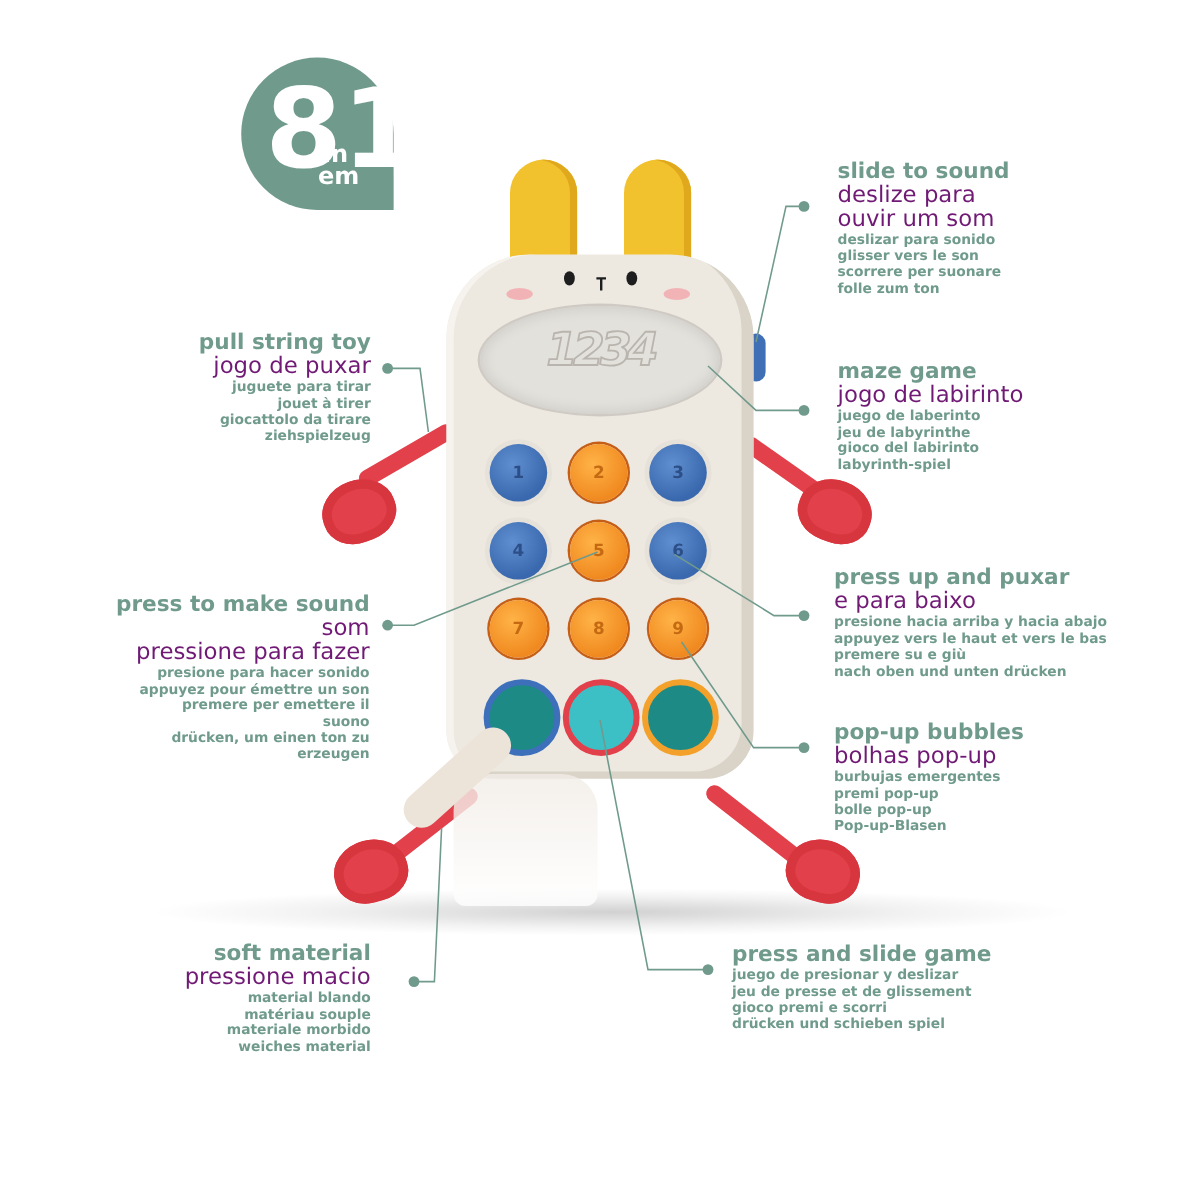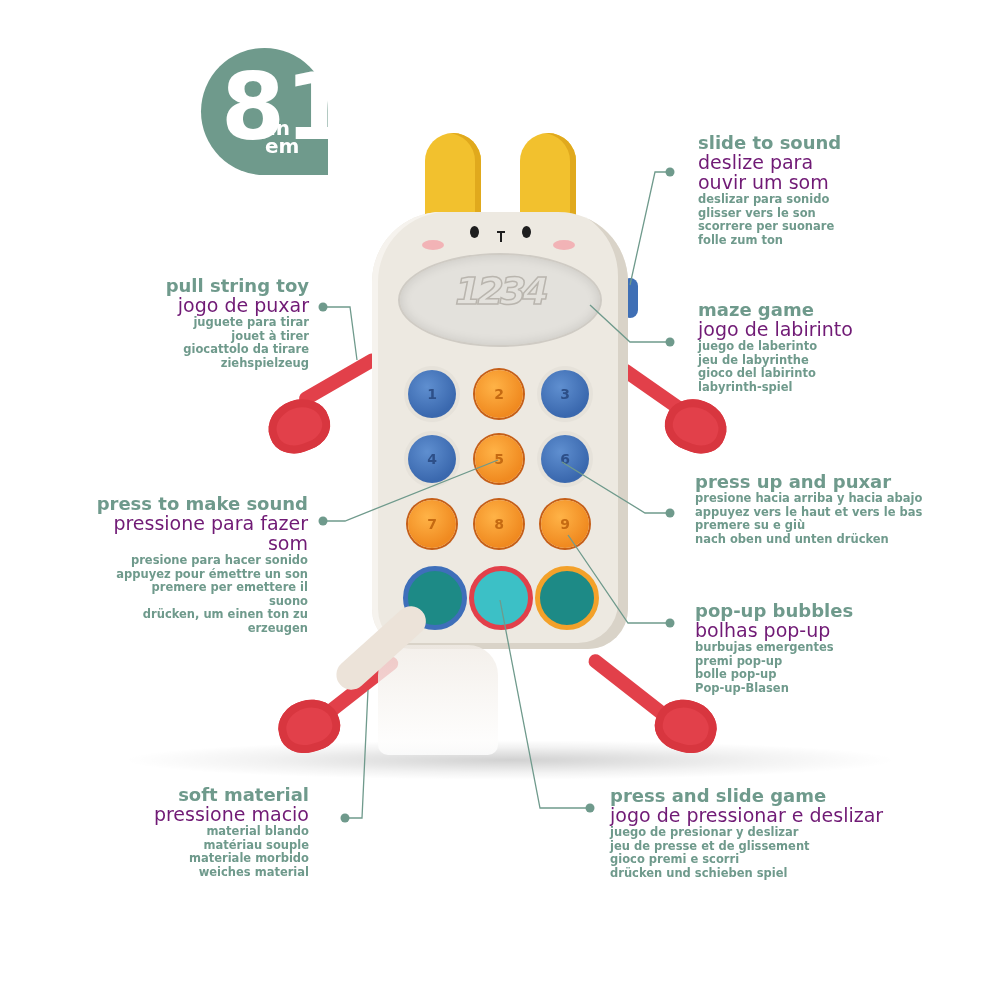--- a/index.html
+++ b/index.html
@@ -154,57 +154,57 @@
   <div class="h1">maze game</div>
   <div class="h2">jogo de labirinto</div>
   <div class="sm">juego de laberinto</div>
   <div class="sm">jeu de labyrinthe</div>
   <div class="sm">gioco del labirinto</div>
   <div class="sm">labyrinth-spiel</div>
 </div>
 
 <div class="label" style="left:695px; top:473px;">
   <div class="h1">press up and puxar</div>
+  <div class="h2">e para baixo</div>
   <div class="sm">presione hacia arriba y hacia abajo</div>
   <div class="sm">appuyez vers le haut et vers le bas</div>
   <div class="sm">premere su e giù</div>
   <div class="sm">nach oben und unten drücken</div>
 </div>
 
 <div class="label" style="left:695px; top:602px;">
   <div class="h1">pop-up bubbles</div>
   <div class="h2">bolhas pop-up</div>
   <div class="sm">burbujas emergentes</div>
   <div class="sm">premi pop-up</div>
   <div class="sm">bolle pop-up</div>
   <div class="sm">Pop-up-Blasen</div>
 </div>
 
 <div class="label" style="left:610px; top:787px;">
   <div class="h1">press and slide game</div>
-  <div class="h2">jogo de pressionar e deslizar</div>
   <div class="sm">juego de presionar y deslizar</div>
   <div class="sm">jeu de presse et de glissement</div>
   <div class="sm">gioco premi e scorri</div>
   <div class="sm">drücken und schieben spiel</div>
 </div>
 
 <div class="label right-al" style="right:691px; top:277px;">
   <div class="h1">pull string toy</div>
   <div class="h2">jogo de puxar</div>
   <div class="sm">juguete para tirar</div>
   <div class="sm">jouet à tirer</div>
   <div class="sm">giocattolo da tirare</div>
   <div class="sm">ziehspielzeug</div>
 </div>
 
 <div class="label right-al" style="right:692px; top:495px;">
   <div class="h1">press to make sound</div>
+  <div class="h2">som</div>
   <div class="h2">pressione para fazer</div>
-  <div class="h2">som</div>
   <div class="sm">presione para hacer sonido</div>
   <div class="sm">appuyez pour émettre un son</div>
   <div class="sm">premere per emettere il</div>
   <div class="sm">suono</div>
   <div class="sm">drücken, um einen ton zu</div>
   <div class="sm">erzeugen</div>
 </div>
 
 <div class="label right-al" style="right:691px; top:786px;">
   <div class="h1">soft material</div>

